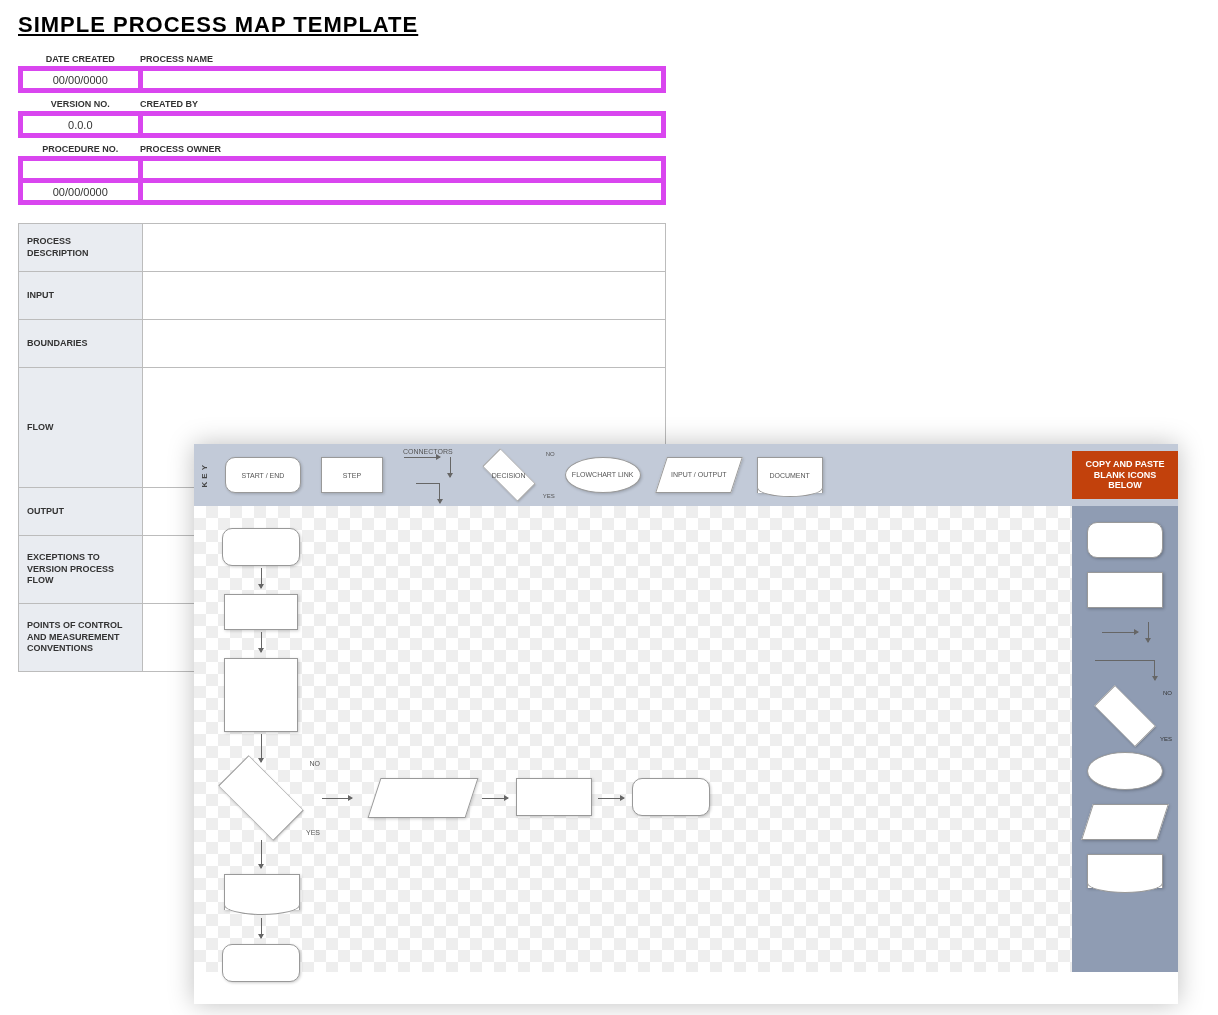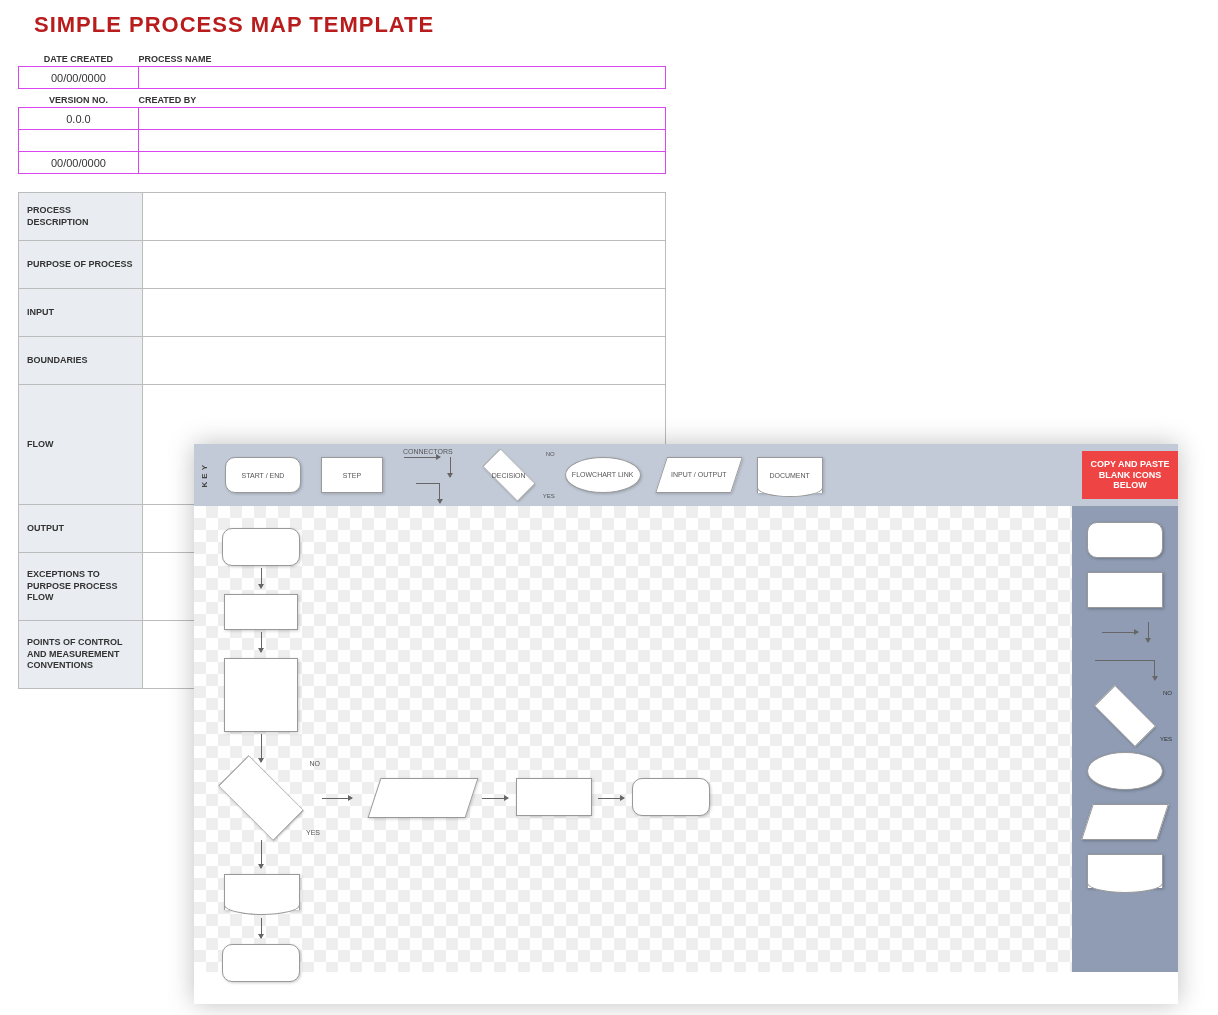--- a/index.html
+++ b/index.html
@@ -1,22 +1,22 @@
 <!DOCTYPE html>
 <html><head>
 <meta charset="utf-8">
 <style>
 * { box-sizing: border-box; margin: 0; padding: 0; }
 body { font-family: Arial, Helvetica, sans-serif; background: #fff; width: 1218px; }
-.page-title { font-size: 22px; font-weight: bold; color: #b91c1c; letter-spacing: 1px; margin: 12px 0 10px 34px; }
+.page-title { font-size: 22px; font-weight: bold; color: #000000; letter-spacing: 1px; margin: 12px 0 10px 18px; text-decoration: underline; }
 
 .meta-table { border-collapse: collapse; margin-left: 18px; width: 648px; }
 .meta-table th { font-size: 9px; font-weight: bold; color: #333; text-align: left; padding: 4px 0 2px 0; border: none; }
 .meta-table th.small { text-align: center; }
-.meta-table td { border: 1px solid #d946ef; height: 22px; padding: 0 6px; font-size: 11px; color: #333; }
+.meta-table td { border: 5px solid #d946ef; height: 22px; padding: 0 6px; font-size: 11px; color: #333; }
 .meta-table td.small { width: 120px; text-align: center; }
 .meta-table td.wide { width: 528px; }
 .meta-table tr.label-row th { padding-top: 6px; }
 
 .desc-table { border-collapse: collapse; margin: 18px 0 0 18px; width: 648px; }
 .desc-table td { border: 1px solid #bcbcbc; vertical-align: middle; }
 .desc-table td.label { background: #e9ecf1; width: 124px; font-size: 9px; font-weight: bold; color: #333; padding: 6px 8px; line-height: 1.3; }
 .desc-table td.val { background: #fff; }
 .desc-table tr.h1 td { height: 48px; }
 .desc-table tr.hflow td { height: 120px; }
@@ -51,21 +51,21 @@
 .connectors-cell { display: flex; flex-direction: column; align-items: center; gap: 2px; }
 .connectors-cell .lbl { font-size: 7px; color: #555; }
 .arrow-h { width: 36px; height: 1px; background: #666; position: relative; }
 .arrow-h::after { content:""; position:absolute; right:-1px; top:-3px; border-left:5px solid #666; border-top:3.5px solid transparent; border-bottom:3.5px solid transparent; }
 .arrow-v { width: 1px; height: 20px; background: #666; position: relative; margin-left:4px; display:inline-block; }
 .arrow-v::after { content:""; position:absolute; left:-3px; bottom:-1px; border-top:5px solid #666; border-left:3.5px solid transparent; border-right:3.5px solid transparent; }
 .conn-row { display:flex; align-items:flex-start; gap:6px; }
 .elbow { width:24px; height:20px; border-top:1px solid #666; border-right:1px solid #666; position:relative; margin-top:4px; }
 .elbow::after { content:""; position:absolute; right:-4px; bottom:-1px; border-top:5px solid #666; border-left:3.5px solid transparent; border-right:3.5px solid transparent; }
 
-.paste-col { width: 96px; background: #ef4444; color: #fff; font-size: 9px; font-weight: bold; text-align: center; padding: 8px 6px; line-height: 1.2; display: flex; align-items: center; justify-content: center; }
+.paste-col { width: 106px; background: #c2410c; color: #fff; font-size: 9px; font-weight: bold; text-align: center; padding: 8px 6px; line-height: 1.2; display: flex; align-items: center; justify-content: center; }
 
 .canvas-area { display: flex; height: 466px; }
 .canvas {
   flex: 1; position: relative;
   background-image:
     linear-gradient(45deg,#eee 25%,transparent 25%),linear-gradient(-45deg,#eee 25%,transparent 25%),
     linear-gradient(45deg,transparent 75%,#eee 75%),linear-gradient(-45deg,transparent 75%,#eee 75%);
   background-size: 24px 24px;
   background-position: 0 0,0 12px,12px -12px,-12px 0;
 }
@@ -114,59 +114,59 @@
     <td class="wide"></td>
   </tr>
   <tr class="label-row">
     <th class="small">VERSION NO.</th>
     <th>CREATED BY</th>
   </tr>
   <tr>
     <td class="small">0.0.0</td>
     <td class="wide"></td>
   </tr>
+  <tr class="label-row">
+    <th class="small">PROCEDURE NO.</th>
+    <th>PROCESS OWNER</th>
+  </tr>
   <tr>
     <td class="small"></td>
     <td class="wide"></td>
   </tr>
   <tr>
     <td class="small">00/00/0000</td>
     <td class="wide"></td>
   </tr>
 </tbody>
   </table>
 
 <table class="desc-table">
   <tbody>
       <tr class="h1">
         <td class="label">PROCESS DESCRIPTION</td>
         <td class="val"></td>
       </tr>
   <tr class="h1">
-        <td class="label">PURPOSE OF PROCESS</td>
-        <td class="val"></td>
-      </tr>
-  <tr class="h1">
         <td class="label">INPUT</td>
         <td class="val"></td>
       </tr>
   <tr class="h1">
         <td class="label">BOUNDARIES</td>
         <td class="val"></td>
       </tr>
   <tr class="hflow">
         <td class="label">FLOW</td>
         <td class="val"></td>
       </tr>
   <tr class="h1">
         <td class="label">OUTPUT</td>
         <td class="val"></td>
       </tr>
   <tr class="h3">
-        <td class="label">EXCEPTIONS TO PURPOSE PROCESS FLOW</td>
+        <td class="label">EXCEPTIONS TO VERSION PROCESS FLOW</td>
         <td class="val"></td>
       </tr>
   <tr class="h3">
         <td class="label">POINTS OF CONTROL AND MEASUREMENT CONVENTIONS</td>
         <td class="val"></td>
       </tr>
 </tbody>
   </table>
 
 <div class="flowchart-panel">

